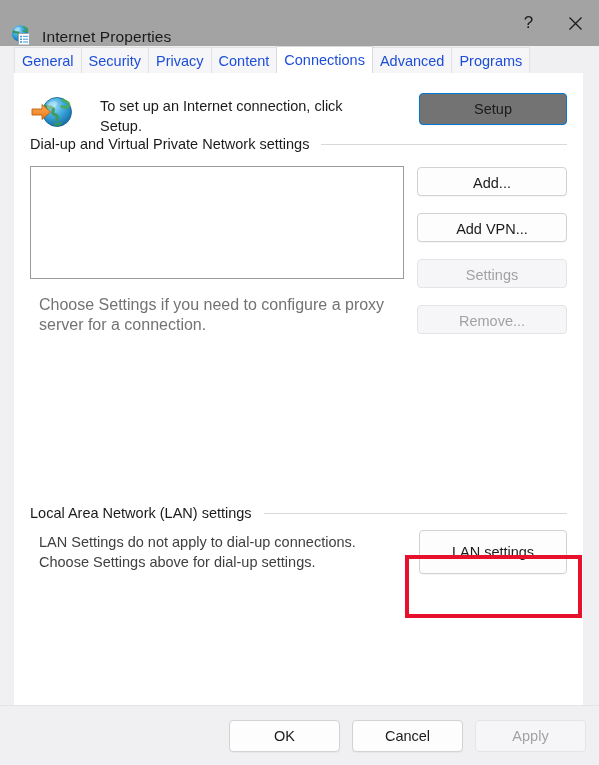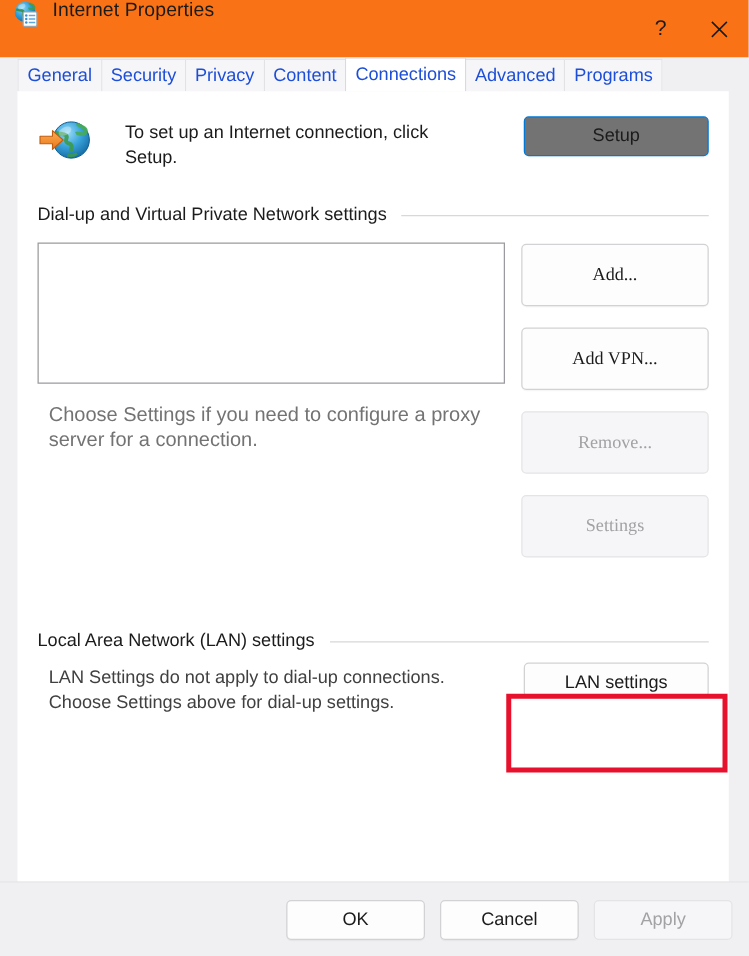--- a/index.html
+++ b/index.html
@@ -22,23 +22,23 @@
     inset: 0;
     background: #f0f0f3;
     display: flex;
     flex-direction: column;
   }
 
   
   .titlebar {
     height: 46px;
     flex: 0 0 46px;
-    background: #f97316;
-    display: flex;
-    align-items: flex-start;
+    background: #a3a3a3;
+    display: flex;
+    align-items: flex-end;
     padding-left: 10px;
     position: relative;
   }
   .title-icon {
     width: 22px;
     height: 22px;
     position: relative;
     flex: 0 0 22px;
     margin-right: 10px;
   }
@@ -187,21 +187,21 @@
     font-size: 14.5px;
     color: #1b1b1b;
     white-space: nowrap;
   }
   .group-header .rule {
     flex: 1 1 auto;
     height: 1px;
     background: #d8d8dc;
     margin-left: 12px;
   }
-  .group-dialup { margin-top: 28px; }
+  .group-dialup { }
 
   
   .dialup-body {
     display: flex;
     margin-top: 14px;
     align-items: flex-start;
   }
   .dialup-left {
     width: 374px;
     flex: 0 0 374px;
@@ -223,23 +223,22 @@
   .dialup-right {
     flex: 1 1 auto;
     display: flex;
     flex-direction: column;
     padding-left: 13px;
     gap: 17px;
     margin-top: 1px;
   }
   .dialup-right .btn {
     width: 100%;
-    height: 50px;
+    height: 29px;
     line-height: 30px;
-    font-family: Liberation Serif, serif;
   }
 
   
   .group-lan {
     position: absolute;
     left: 16px;
     right: 16px;
     top: 432px;
   }
   .lan-body {
@@ -255,21 +254,21 @@
     color: #404040;
     line-height: 20px;
     padding-left: 9px;
     flex: 1 1 auto;
     max-width: 360px;
     padding-top: 2px;
   }
   .btn-lan {
     width: 148px;
     flex: 0 0 148px;
-    height: 28px;
+    height: 44px;
     line-height: 30px;
     margin-left: auto;
   }
 
   
   .annot-rect {
     position: absolute;
     left: 405px;
     top: 555px;
     width: 177px;
@@ -388,22 +387,22 @@
       </div>
 
       <div class="dialup-body">
         <div class="dialup-left">
           <div class="listbox"></div>
           <div class="listbox-note">Choose Settings if you need to configure a proxy server for a connection.</div>
         </div>
         <div class="dialup-right">
           <button class="btn">Add...</button>
           <button class="btn">Add VPN...</button>
+          <button class="btn disabled">Settings</button>
           <button class="btn disabled">Remove...</button>
-          <button class="btn disabled">Settings</button>
         </div>
       </div>
 
       <div class="group-header group-lan">
         <span>Local Area Network (LAN) settings</span>
         <span class="rule"></span>
       </div>
 
       <div class="lan-body">
         <div class="lan-text">LAN Settings do not apply to dial-up connections. Choose Settings above for dial-up settings.</div>

